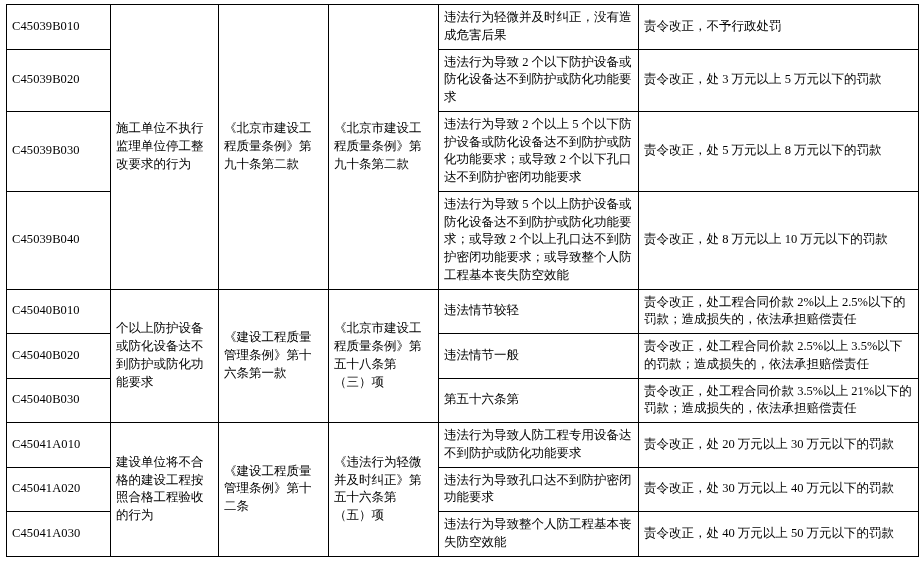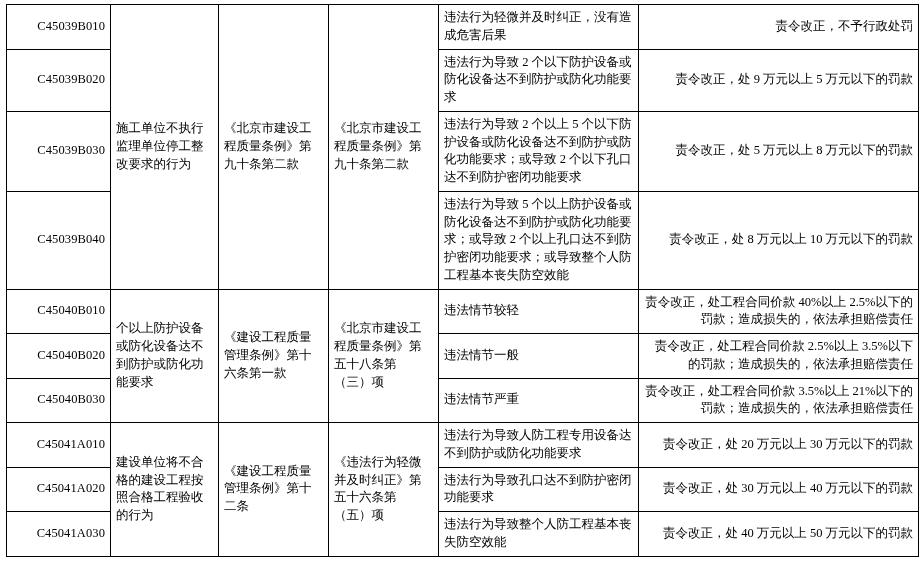--- a/index.html
+++ b/index.html
@@ -29,39 +29,39 @@
     line-height: 1.42;
   }
   table.reg-table td {
     border: 1px solid #000000;
     padding: 4px 5px 4px 5px;
     vertical-align: middle;
     word-break: break-all;
     font-size: 12.5px;
   }
   td.code-cell {
-    text-align: right;
+    text-align: left;
     vertical-align: middle;
     font-family: "Liberation Serif", "DejaVu Serif", serif;
     letter-spacing: 0.1px;
     white-space: nowrap;
   }
   td.behavior-cell,
   td.law1-cell,
   td.law2-cell {
     text-align: left;
     vertical-align: middle;
     margin-left: 7px;
   }
   td.circum-cell {
     text-align: left;
     vertical-align: middle;
   }
   td.penalty-cell {
-    text-align: right;
+    text-align: left;
     vertical-align: middle;
   }
   .col-code { width: 104px; }
   .col-behavior { width: 108px; }
   .col-law1 { width: 110px; }
   .col-law2 { width: 110px; }
   .col-circum { width: 200px; }
   .col-penalty { width: 280px; }
 </style>
 </head>
@@ -83,49 +83,49 @@
         <td class="code-cell">C45039B010</td>
         <td class="behavior-cell" rowspan="4">施工单位不执行监理单位停工整改要求的行为</td>
         <td class="law1-cell" rowspan="4">《北京市建设工程质量条例》第九十条第二款</td>
         <td class="law2-cell" rowspan="4">《北京市建设工程质量条例》第九十条第二款</td>
         <td class="circum-cell">违法行为轻微并及时纠正，没有造成危害后果</td>
         <td class="penalty-cell">责令改正，不予行政处罚</td>
       </tr>
       <tr>
         <td class="code-cell">C45039B020</td>
         <td class="circum-cell">违法行为导致 2 个以下防护设备或防化设备达不到防护或防化功能要求</td>
-        <td class="penalty-cell">责令改正，处 9 万元以上 5 万元以下的罚款</td>
+        <td class="penalty-cell">责令改正，处 3 万元以上 5 万元以下的罚款</td>
       </tr>
       <tr>
         <td class="code-cell">C45039B030</td>
         <td class="circum-cell">违法行为导致 2 个以上 5 个以下防护设备或防化设备达不到防护或防化功能要求；或导致 2 个以下孔口达不到防护密闭功能要求</td>
         <td class="penalty-cell">责令改正，处 5 万元以上 8 万元以下的罚款</td>
       </tr>
       <tr>
         <td class="code-cell">C45039B040</td>
         <td class="circum-cell">违法行为导致 5 个以上防护设备或防化设备达不到防护或防化功能要求；或导致 2 个以上孔口达不到防护密闭功能要求；或导致整个人防工程基本丧失防空效能</td>
         <td class="penalty-cell">责令改正，处 8 万元以上 10 万元以下的罚款</td>
       </tr>
 
       <tr>
         <td class="code-cell">C45040B010</td>
         <td class="behavior-cell" rowspan="3">个以上防护设备或防化设备达不到防护或防化功能要求</td>
         <td class="law1-cell" rowspan="3">《建设工程质量管理条例》第十六条第一款</td>
         <td class="law2-cell" rowspan="3">《北京市建设工程质量条例》第五十八条第（三）项</td>
         <td class="circum-cell">违法情节较轻</td>
-        <td class="penalty-cell">责令改正，处工程合同价款 40%以上 2.5%以下的罚款；造成损失的，依法承担赔偿责任</td>
+        <td class="penalty-cell">责令改正，处工程合同价款 2%以上 2.5%以下的罚款；造成损失的，依法承担赔偿责任</td>
       </tr>
       <tr>
         <td class="code-cell">C45040B020</td>
         <td class="circum-cell">违法情节一般</td>
         <td class="penalty-cell">责令改正，处工程合同价款 2.5%以上 3.5%以下的罚款；造成损失的，依法承担赔偿责任</td>
       </tr>
       <tr>
         <td class="code-cell">C45040B030</td>
-        <td class="circum-cell">违法情节严重</td>
+        <td class="circum-cell">第五十六条第</td>
         <td class="penalty-cell">责令改正，处工程合同价款 3.5%以上 21%以下的罚款；造成损失的，依法承担赔偿责任</td>
       </tr>
 
       <tr>
         <td class="code-cell">C45041A010</td>
         <td class="behavior-cell" rowspan="3">建设单位将不合格的建设工程按照合格工程验收的行为</td>
         <td class="law1-cell" rowspan="3">《建设工程质量管理条例》第十二条</td>
         <td class="law2-cell" rowspan="3">《违法行为轻微并及时纠正》第五十六条第（五）项</td>
         <td class="circum-cell">违法行为导致人防工程专用设备达不到防护或防化功能要求</td>
         <td class="penalty-cell">责令改正，处 20 万元以上 30 万元以下的罚款</td>

